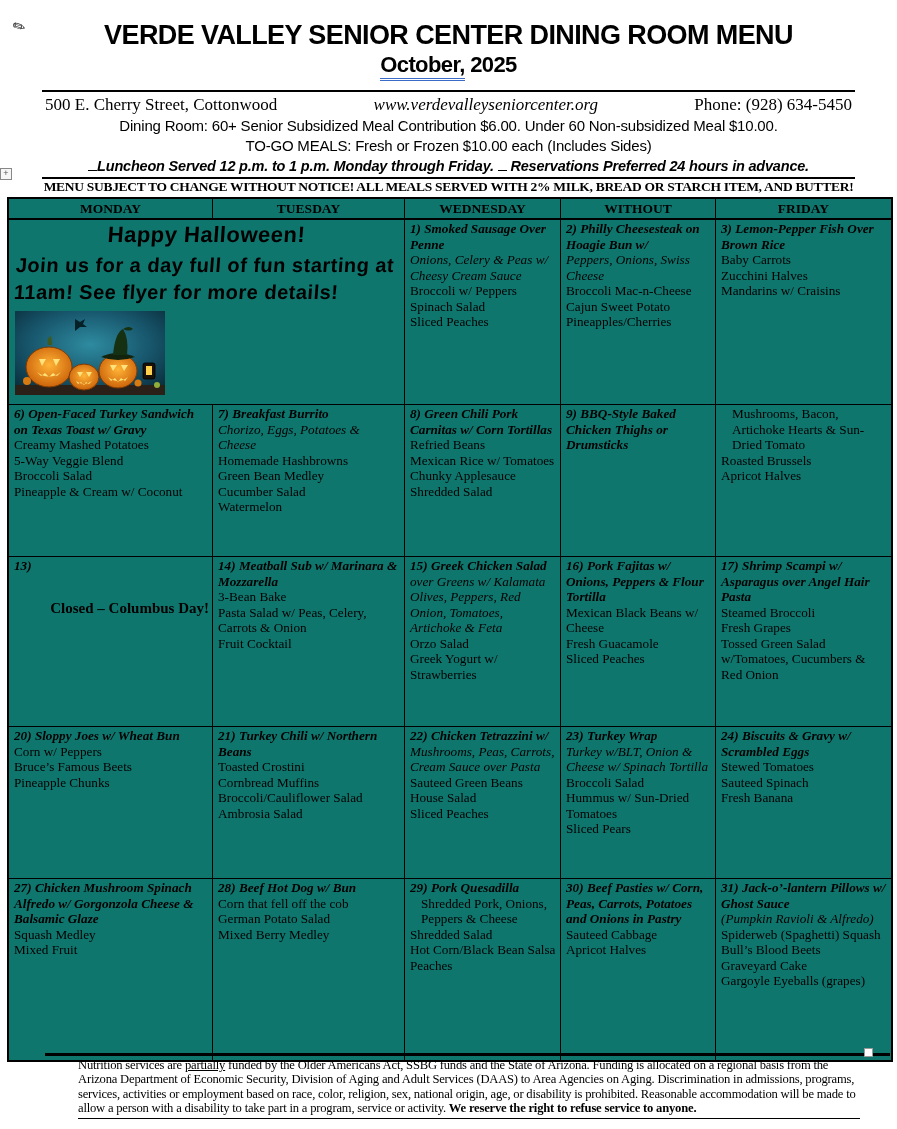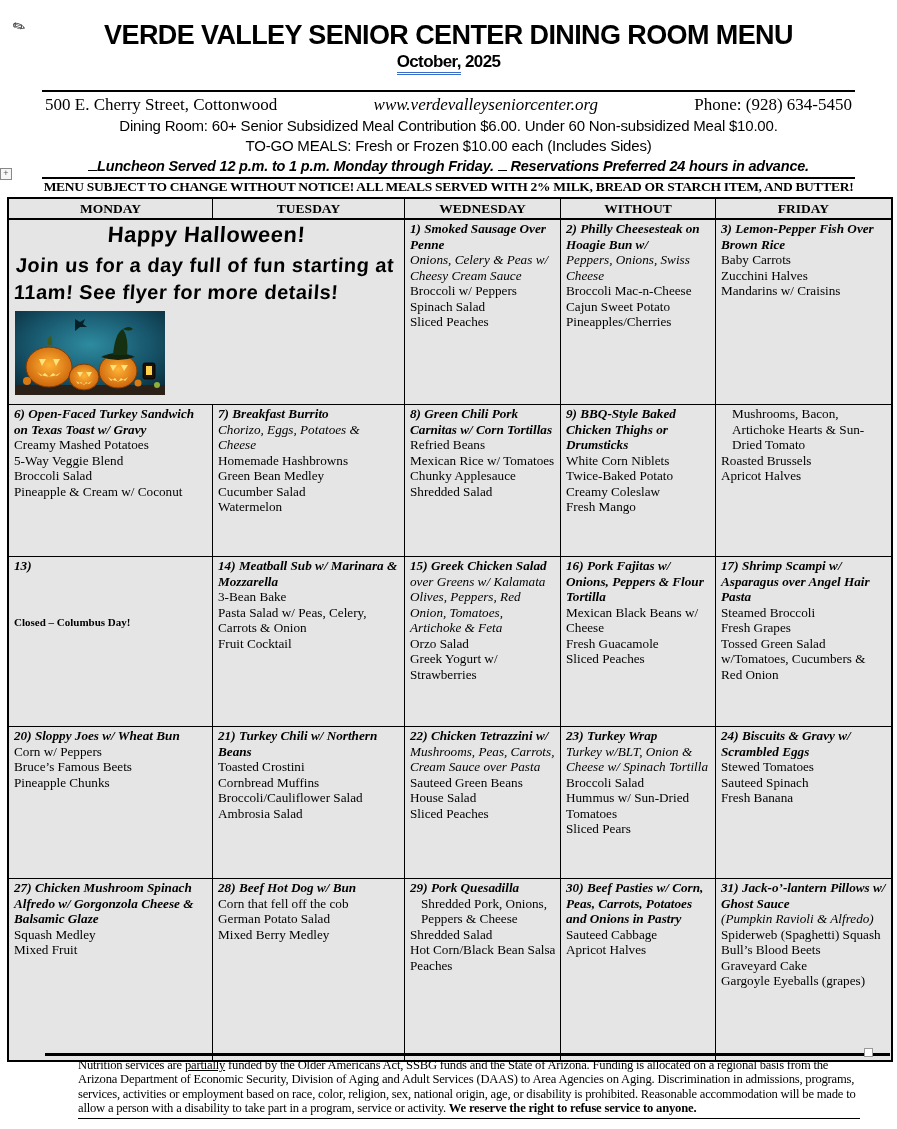--- a/index.html
+++ b/index.html
@@ -4,60 +4,60 @@
 <style>
   html,body{margin:0;padding:0;background:#fff;}
   body{width:897px;height:1129px;position:relative;font-family:"Liberation Serif",serif;color:#000;overflow:hidden;}
 
   
   .pen{position:absolute;left:13px;top:18px;font-size:15px;transform:rotate(-28deg);color:#111;}
 
   
   .hdr{position:absolute;top:20px;left:0;width:897px;text-align:center;}
   .title{font-family:"Liberation Sans",sans-serif;font-weight:700;font-size:27px;letter-spacing:-0.6px;line-height:1.15;}
-  .subtitle{font-family:"Liberation Sans",sans-serif;font-weight:700;font-size:17px;letter-spacing:-0.6px;margin-top:1px;}
+  .subtitle{font-family:"Liberation Sans",sans-serif;font-weight:700;font-size:22px;letter-spacing:-0.6px;margin-top:1px;}
   .subtitle .mo{border-bottom:3px double #3b6cc7;padding-bottom:1px;}
   .rule1{position:absolute;top:90px;left:42px;width:813px;border-top:2px solid #000;}
   .addr-row{position:absolute;top:95px;left:45px;width:807px;display:flex;justify-content:space-between;font-size:17px;}
   .addr-row .web{font-style:italic;}
   .info{position:absolute;left:0;width:897px;text-align:center;font-family:"Liberation Sans",sans-serif;font-size:15px;letter-spacing:-0.2px;}
   .info1{top:117px;}
   .info2{top:137px;}
   .tagline{position:absolute;top:158px;left:0;width:897px;text-align:center;font-family:"Liberation Sans",sans-serif;font-weight:700;font-style:italic;font-size:14.5px;letter-spacing:-0.2px;}
   .tagline .us{display:inline-block;width:9px;border-bottom:1.5px solid #000;height:12px;}
   .rule2{position:absolute;top:177px;left:42px;width:813px;border-top:2px solid #000;}
   .notice{position:absolute;top:179px;left:0;width:897px;text-align:center;font-weight:700;font-size:13.5px;letter-spacing:-0.3px;}
 
   
   .plusbox{position:absolute;left:0px;top:168px;width:10px;height:10px;border:1px solid #888;font:9px/9px "Liberation Sans",sans-serif;text-align:center;color:#555;background:#f6f6f6;}
 
   
   .grid{position:absolute;top:197px;left:7px;width:882px;display:grid;
         grid-template-columns:204px 192px 156px 155px 175px;
         grid-template-rows:21px 185px 152px 170px 152px 181px;
-        border:2px solid #000;box-sizing:content-box;background:#e5e5e5;}
+        border:2px solid #000;box-sizing:content-box;background:#0f766e;}
   .dayh{border-right:1px solid #000;border-bottom:2px solid #000;text-align:center;font-weight:700;font-size:13.5px;line-height:20px;}
   .dayh:last-child{border-right:none;}
   .cell{border-right:1px solid #000;border-bottom:1px solid #000;padding:1px 3px 1px 5px;font-size:13.2px;line-height:1.18;overflow:hidden;}
   .c5{border-right:none;}
   .r6{border-bottom:none;}
   .t{font-weight:700;font-style:italic;}
   .d{font-style:italic;}
   .items{white-space:pre-line;}
   .ind{padding-left:11px;white-space:pre-line;}
 
   
   .announce{grid-column:1 / 3;border-right:1px solid #000;border-bottom:1px solid #000;padding:2px 6px;overflow:hidden;}
   .spooky{font-family:cursive, "Liberation Sans", sans-serif;letter-spacing:0.5px;}
   .hh-head{text-align:center;font-size:22px;font-weight:700;transform:skewX(-4deg);}
   .hh-body{font-size:20px;font-weight:700;line-height:1.35;transform:skewX(-4deg);margin-top:4px;}
   .hh-img{margin-top:5px;display:block;}
 
   
-  .closed-txt{text-align:left;font-weight:700;font-size:11px;margin-top:42px;}
+  .closed-txt{text-align:right;font-weight:700;font-size:15px;margin-top:26px;}
 
   
   .footer{position:absolute;top:1053px;left:45px;width:845px;border-top:3px solid #000;}
   .footer-inner{margin-left:33px;width:782px;border-bottom:1.5px solid #000;padding:2px 0 3px 0;
     font-size:12.6px;line-height:1.14;letter-spacing:-0.2px;text-align:left;}
   .fu{text-decoration:underline;}
   .fb{font-weight:700;text-align:center;}
   .sq{position:absolute;right:24px;top:1048px;width:7px;height:7px;border:1px solid #999;background:#fff;}
 </style>
 </head>
@@ -173,24 +173,20 @@
   </div>
   <div class="cell">
     <div class="t">8) Green Chili Pork Carnitas w/ Corn Tortillas</div>
     <div class="items">Refried Beans
 Mexican Rice w/ Tomatoes
 Chunky Applesauce
 Shredded Salad</div>
   </div>
   <div class="cell">
     <div class="t">9) BBQ-Style Baked Chicken Thighs or Drumsticks</div>
-    <div class="items">White Corn Niblets
-Twice-Baked Potato
-Creamy Coleslaw
-Fresh Mango</div>
   </div>
   <div class="cell c5">
     <div class="ind">Mushrooms, Bacon, Artichoke Hearts &amp; Sun-Dried Tomato</div>
     <div class="items">Roasted Brussels
 Apricot Halves</div>
   </div>
 
   <div class="cell">
     <div class="t">13)</div>
     <div class="closed-txt">Closed – Columbus Day!</div>

